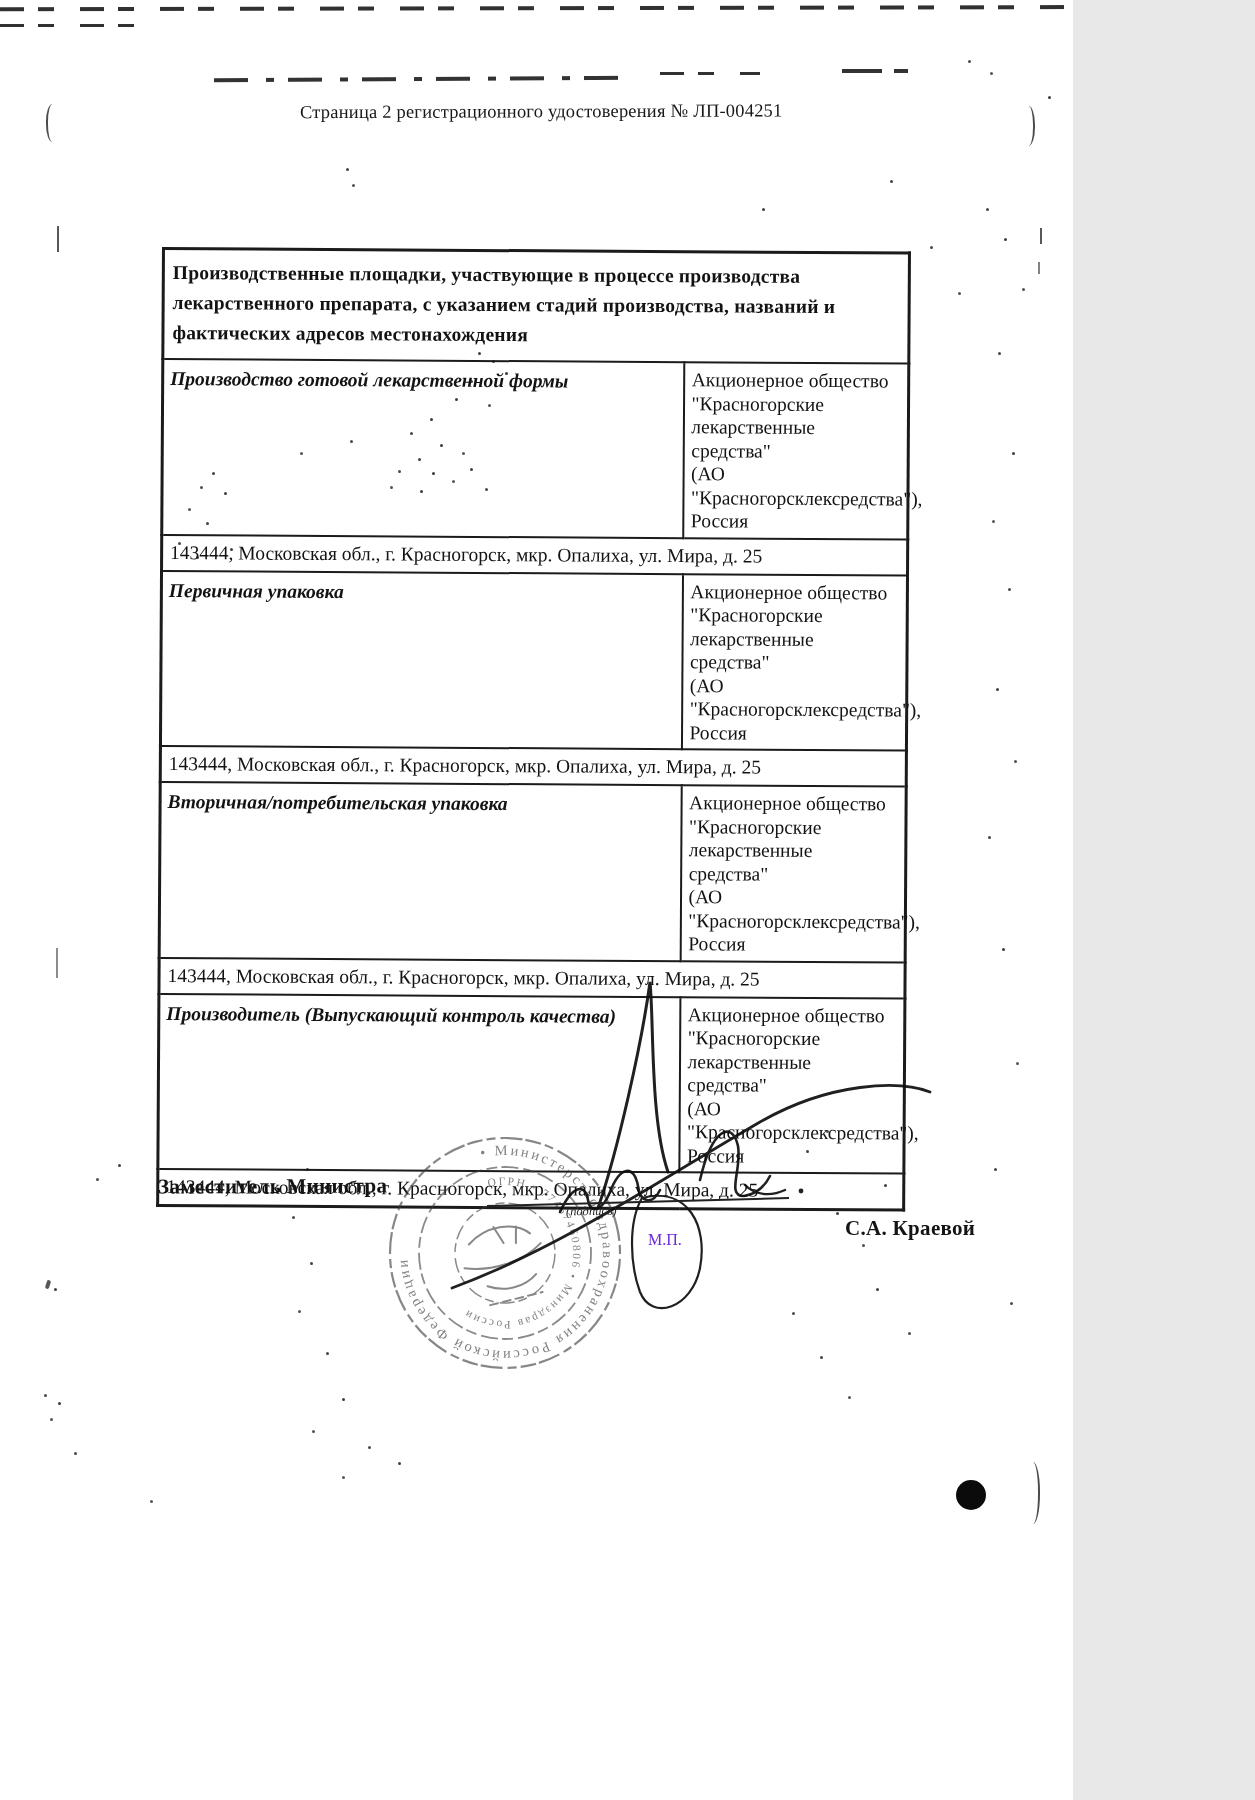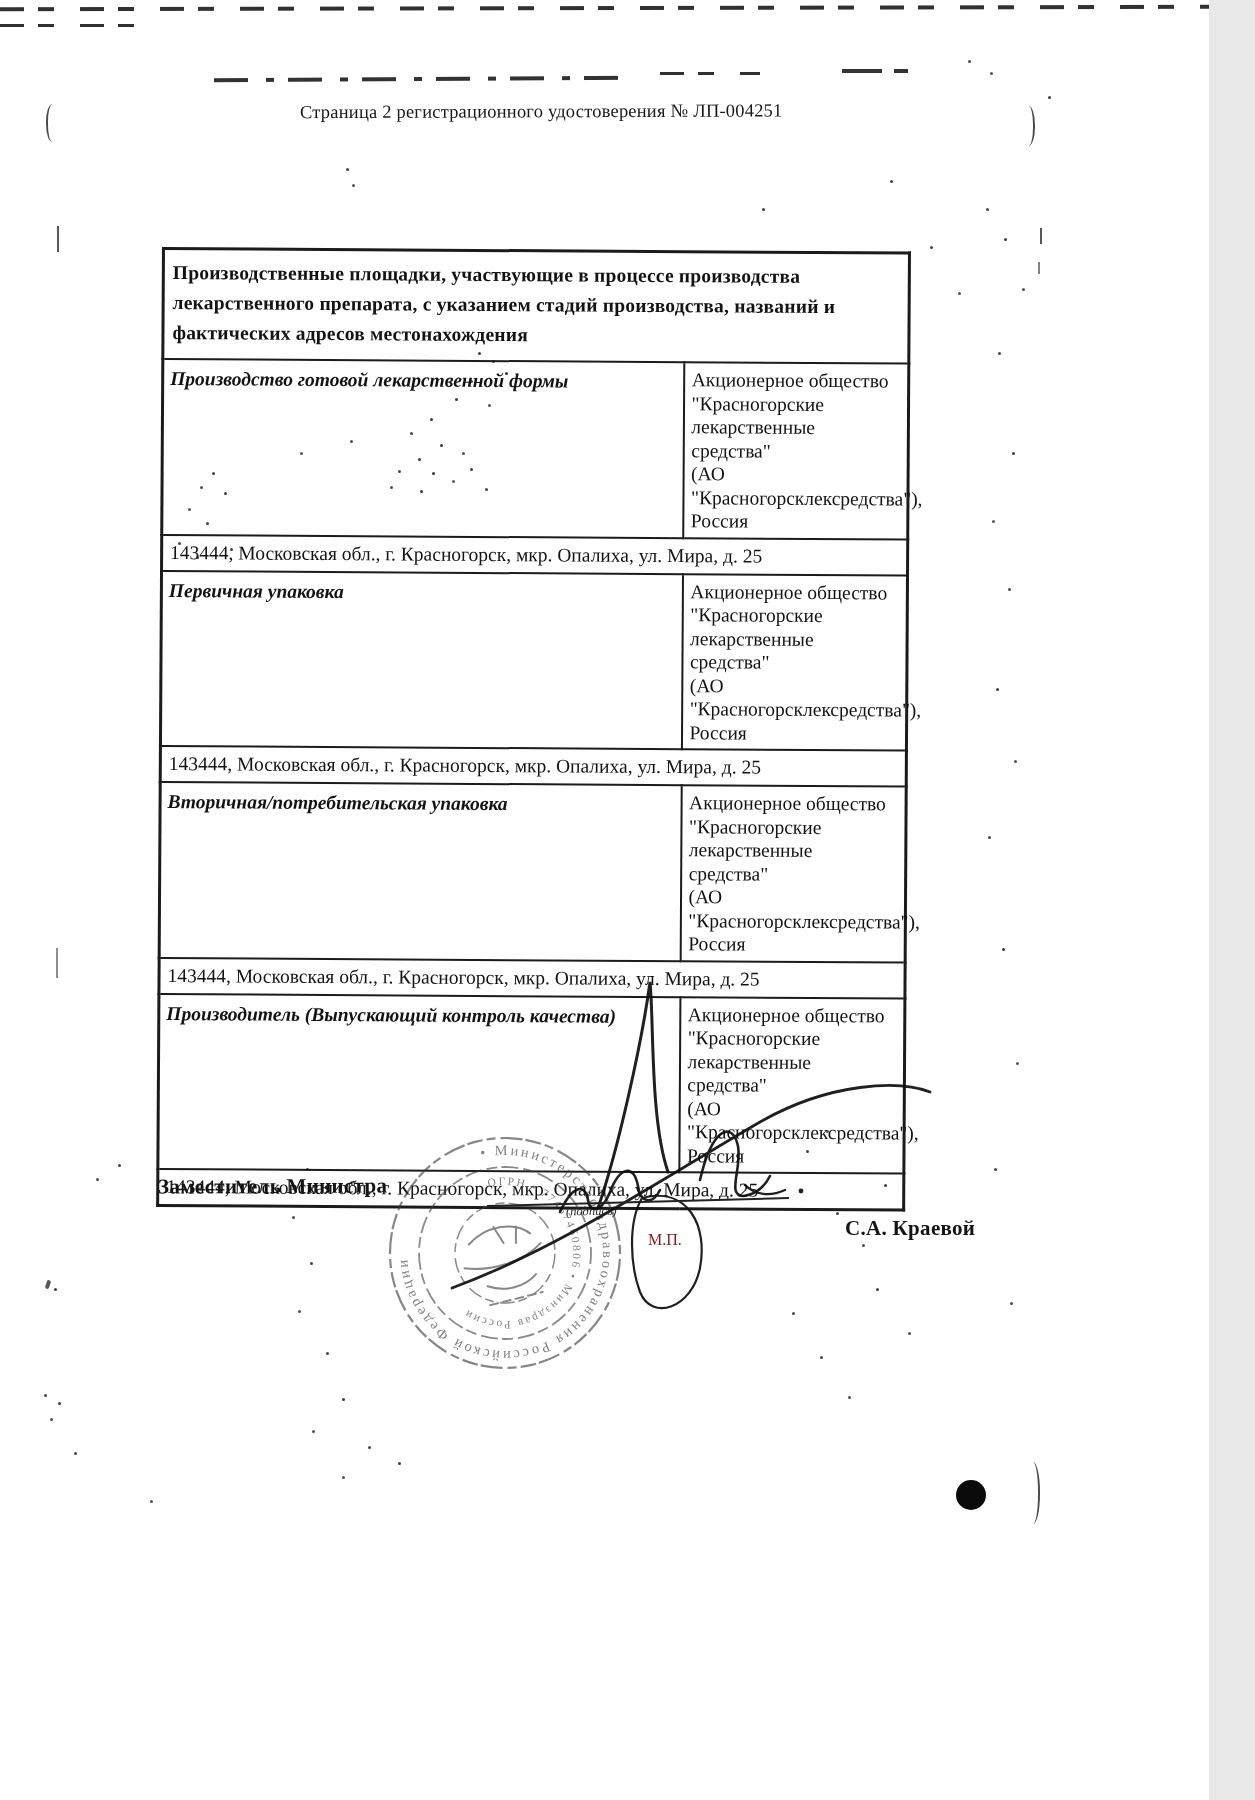--- a/index.html
+++ b/index.html
@@ -1,17 +1,17 @@
 <!DOCTYPE html>
 <html><head>
 <meta charset="utf-8">
 <style>
   html,body{margin:0;padding:0;background:#e8e8e8;}
   .page{
-    position:relative;width:1209px;height:1800px;background:#ffffff;
+    position:relative;width:1073px;height:1800px;background:#ffffff;
     overflow:hidden;
     font-family:"Liberation Serif","DejaVu Serif",serif;
     color:#141414;
   }
   
   .page-header{
     position:absolute;left:300px;top:101px;width:660px;
     font-size:18.5px;letter-spacing:.2px;color:#181818;
     transform:rotate(-.2deg);
   }
@@ -51,21 +51,21 @@
   .sig-name{
     position:absolute;left:845px;top:1216px;
     font-size:21px;font-weight:bold;letter-spacing:.3px;
   }
   .sig-caption{
     position:absolute;left:566px;top:1204px;
     font-size:12.5px;color:#222;transform:rotate(-1deg);font-style:italic;
   }
   .seal-mark{
     position:absolute;left:648px;top:1231px;
-    font-size:16px;color:#7f1d1d;
+    font-size:16px;color:#6d28d9;
   }
   .overlay-svg{position:absolute;left:0;top:0;pointer-events:none;}
   
   .dash{position:absolute;height:4px;opacity:.9;
     background:repeating-linear-gradient(90deg,#1a1a1a 0 24px,transparent 24px 38px,#1a1a1a 38px 54px,transparent 54px 80px);}
   .dash.d-top{left:0;top:6px;width:1255px;transform:rotate(-.12deg);}
   .dash.d-top2{left:0;top:24px;width:150px;height:3px;}
   .dash.d-mid1{left:214px;top:77px;width:420px;height:3.5px;transform:rotate(-.35deg);
     background:repeating-linear-gradient(90deg,#1c1c1c 0 34px,transparent 34px 52px,#1c1c1c 52px 60px,transparent 60px 74px);}
   .dash.d-mid2{left:660px;top:72px;width:100px;height:3px;}

